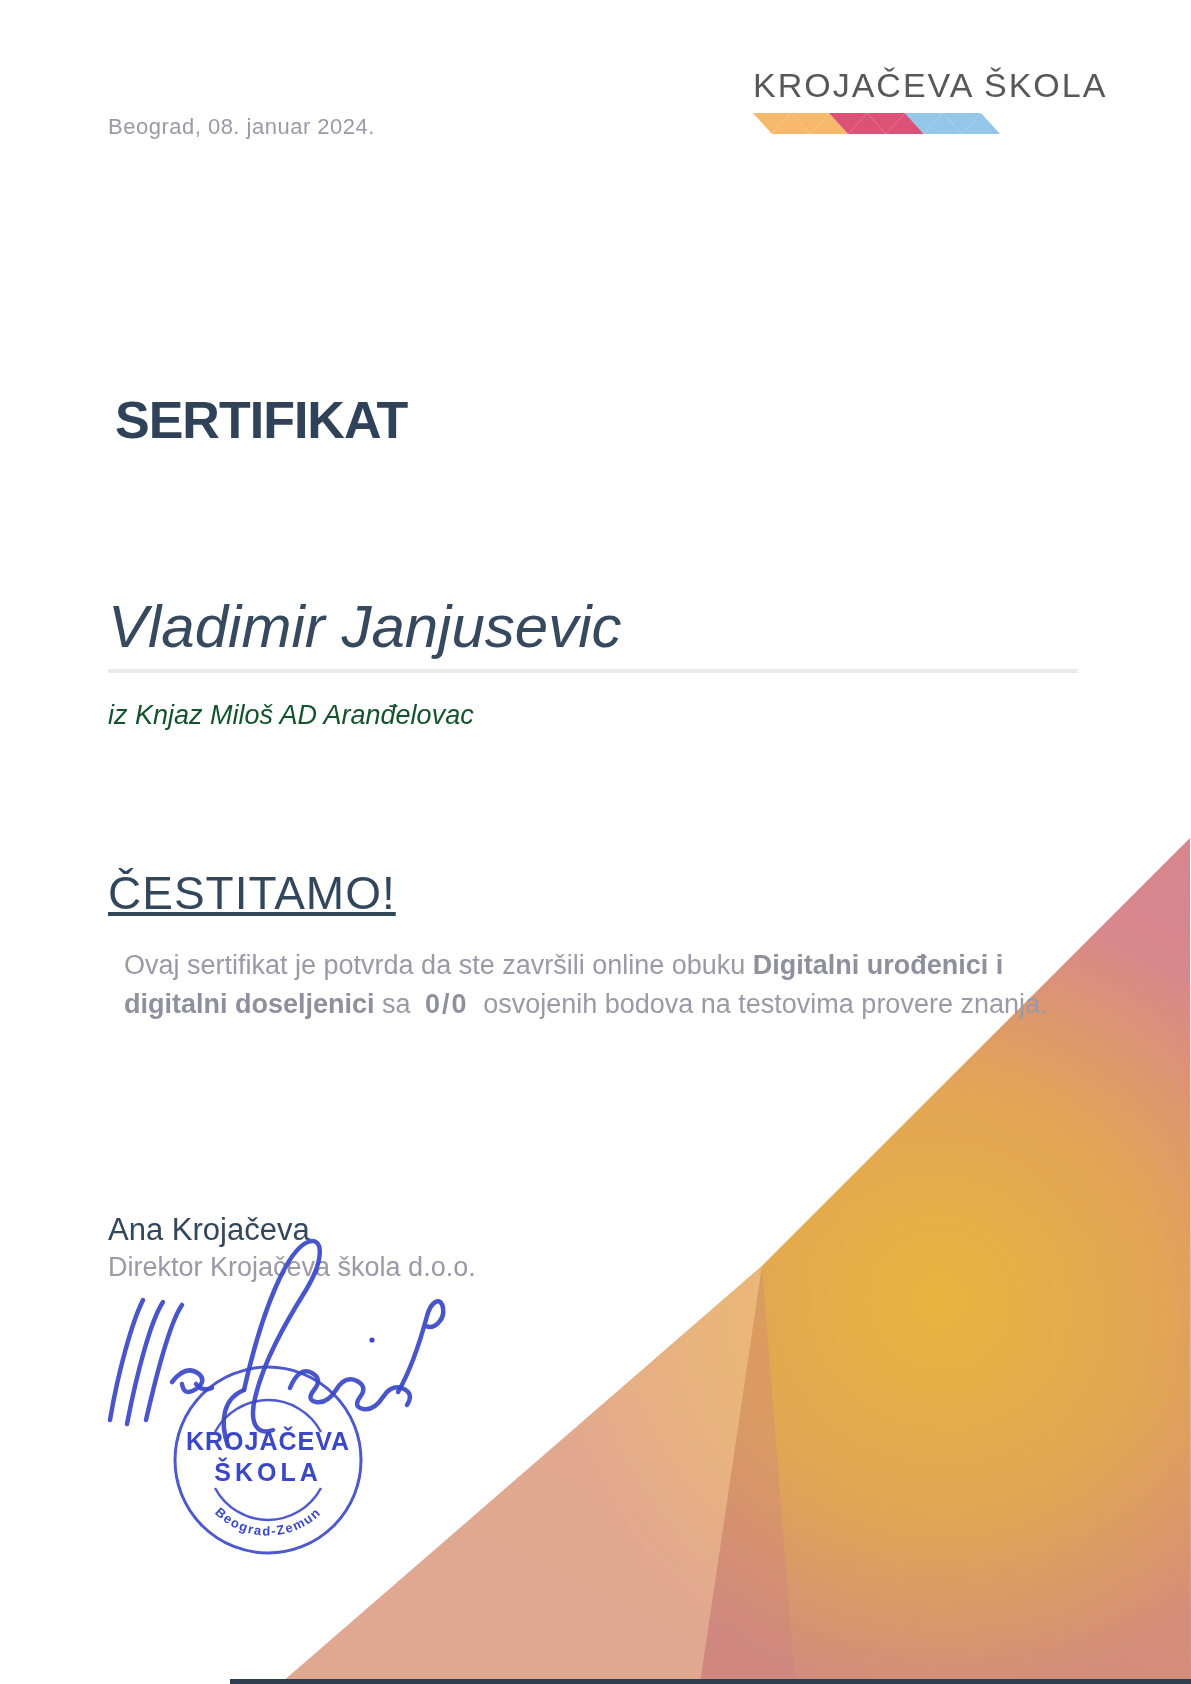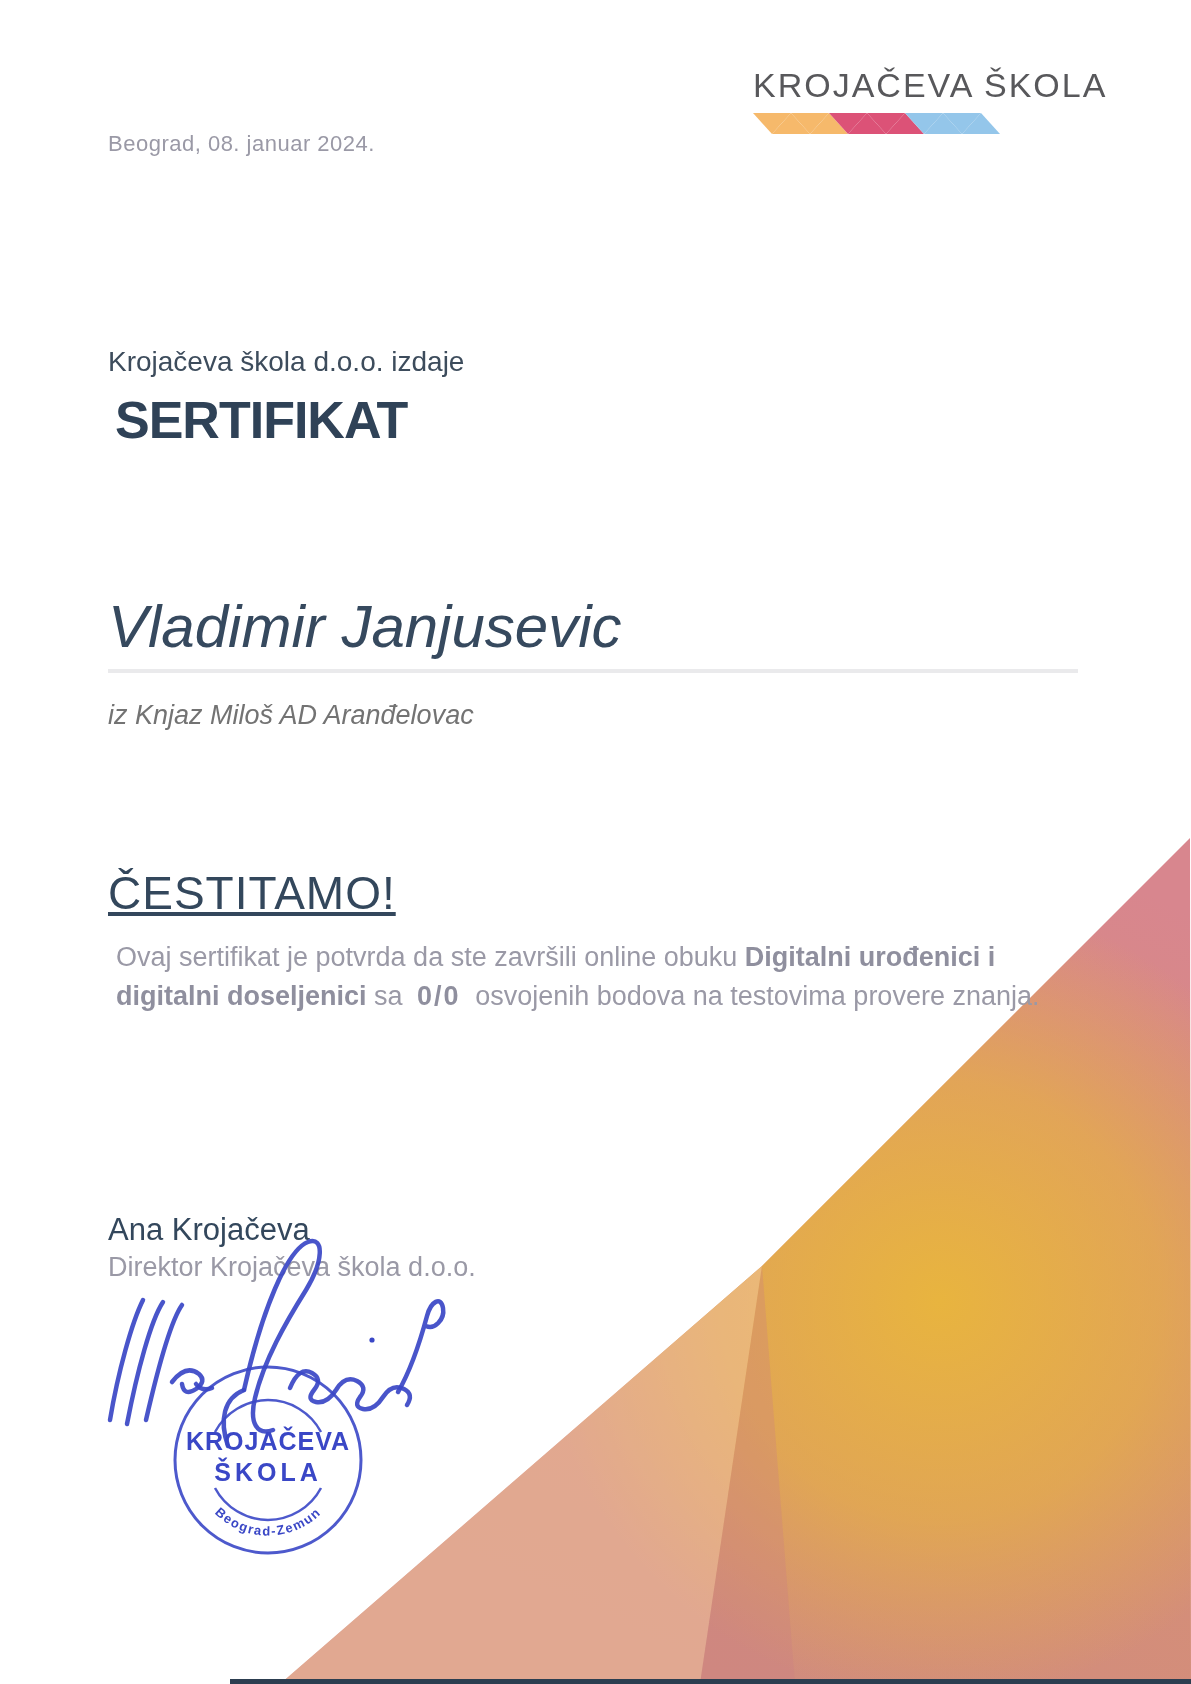--- a/index.html
+++ b/index.html
@@ -3,39 +3,39 @@
 <meta charset="utf-8">
 <style>
   html,body{margin:0;padding:0;background:#fff;}
   .page{
     position:relative;width:1191px;height:1684px;background:#ffffff;overflow:hidden;
     font-family:"Liberation Sans",sans-serif;
   }
   .abs{position:absolute;}
   .bg-svg,.sig-svg{position:absolute;left:0;top:0;width:1191px;height:1684px;pointer-events:none;}
 
-  .date{left:108px;top:114px;font-size:22px;color:var(--text-gray,#9A99A6);letter-spacing:.5px;margin-top:17px;}
+  .date{left:108px;top:114px;font-size:22px;color:var(--text-gray,#9A99A6);letter-spacing:.5px;}
 
   .logo{left:753px;top:66px;}
   .logo-text{font-size:34px;color:#58585B;letter-spacing:2px;white-space:nowrap;font-weight:400;}
   .logo-band{display:flex;margin-top:8px;height:21px;}
   .tri{width:0;height:0;}
   .tri + .tri{margin-left:-19px;}
   .tri-down{border-left:19px solid transparent;border-right:19px solid transparent;border-top:21px solid var(--c);}
   .tri-up{border-left:19px solid transparent;border-right:19px solid transparent;border-bottom:21px solid var(--c);}
 
   .issuer{left:108px;top:346px;font-size:28px;color:#3D4C5C;}
   .title{left:115px;top:380px;font-size:52px;line-height:80px;font-weight:800;color:var(--heading-navy,#2F4257);letter-spacing:-1px;}
 
   .name-underline{left:108px;top:669px;width:970px;height:4px;background:#EAEAEC;}
   .name{left:108px;top:592px;font-family:Liberation Sans, sans-serif;font-style:italic;font-size:60px;color:#36495E;white-space:nowrap;}
-  .origin{left:108px;top:700px;font-size:27px;font-style:italic;color:#737373;}
+  .origin{left:108px;top:700px;font-size:27px;font-style:italic;color:#14532d;}
 
   .congrats{left:108px;top:866px;font-size:46px;color:#33475C;letter-spacing:1px;text-decoration:underline;}
-  .body-text{left:108px;top:930px;width:968px;font-size:27px;line-height:39px;color:var(--text-gray,#9A99A6);margin:8px;}
+  .body-text{left:108px;top:930px;width:968px;font-size:27px;line-height:39px;color:var(--text-gray,#9A99A6);margin:16px;}
   .b{font-weight:bold;color:var(--text-gray-bold,#8F8F9E);}
   .score{letter-spacing:2px;margin:0 7px;}
 
   .signer-name{left:108px;top:1212px;font-size:31px;color:#33475C;}
   .signer-title{left:108px;top:1252px;font-size:27px;color:var(--text-gray,#9A99A6);}
 
   .stamp-text{font-family:"Liberation Sans",sans-serif;font-weight:bold;fill:var(--stamp-blue,#3A47C6);}
   .stamp-arc-text{font-family:"Liberation Sans",sans-serif;font-weight:bold;fill:var(--stamp-blue,#3A47C6);}
   .sig-stroke{fill:none;stroke:var(--stamp-blue,#3A47C6);stroke-width:4.5;stroke-linecap:round;stroke-linejoin:round;opacity:.92;}
   .stamp-stroke{fill:none;stroke:var(--stamp-blue,#3A47C6);opacity:.9;}
@@ -78,21 +78,20 @@
         <div class="tri tri-up" style="--c: #DC5277;"></div>
         <div class="tri tri-down" style="--c: #DC5277;"></div>
         <div class="tri tri-up" style="--c: #DC5277;"></div>
         <div class="tri tri-down" style="--c: #94C6EA;"></div>
         <div class="tri tri-up" style="--c: #94C6EA;"></div>
         <div class="tri tri-down" style="--c: #94C6EA;"></div>
         <div class="tri tri-up" style="--c: #94C6EA;"></div>
       </div>
   </div>
 
-  <div class="abs issuer">Krojačeva škola d.o.o. izdaje</div>
   <div class="abs title">SERTIFIKAT</div>
 
   <div class="abs name-underline"></div>
   <div class="abs name">Vladimir Janjusevic</div>
   <div class="abs origin">iz Knjaz Miloš AD Aranđelovac</div>
 
   <div class="abs congrats">ČESTITAMO!</div>
   <p class="abs body-text"><span>Ovaj sertifikat je potvrda da ste završili online obuku </span><span class="b">Digitalni urođenici i digitalni doseljenici</span><span> sa </span><span class="b score">0/0</span><span> osvojenih bodova na testovima provere znanja.</span></p>
 
   <div class="abs signer-name">Ana Krojačeva</div>

